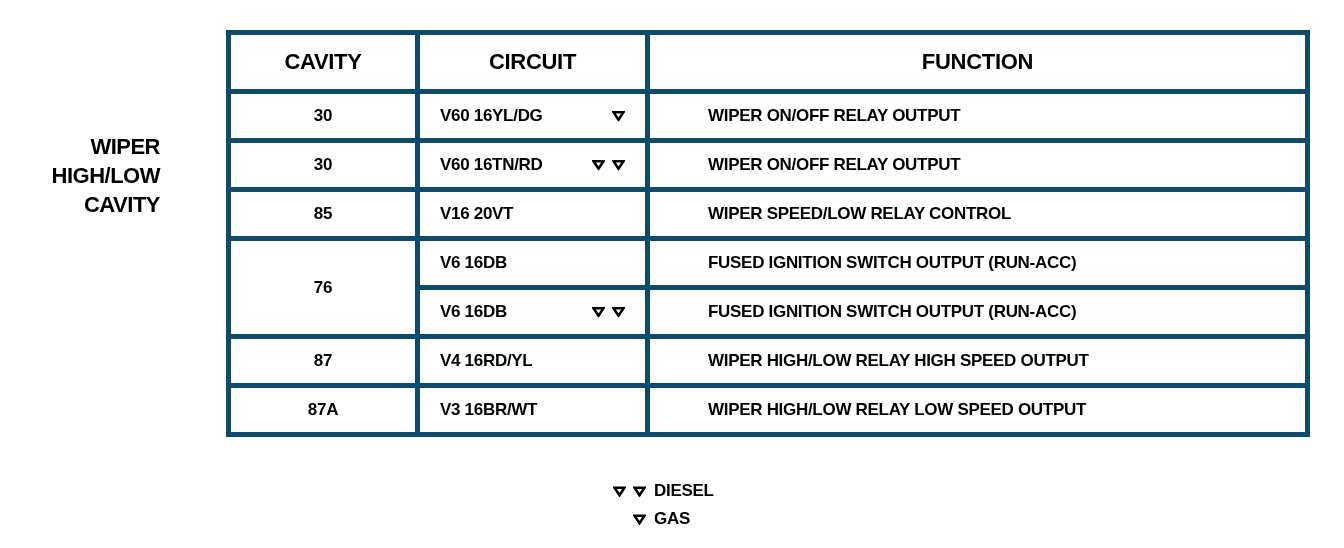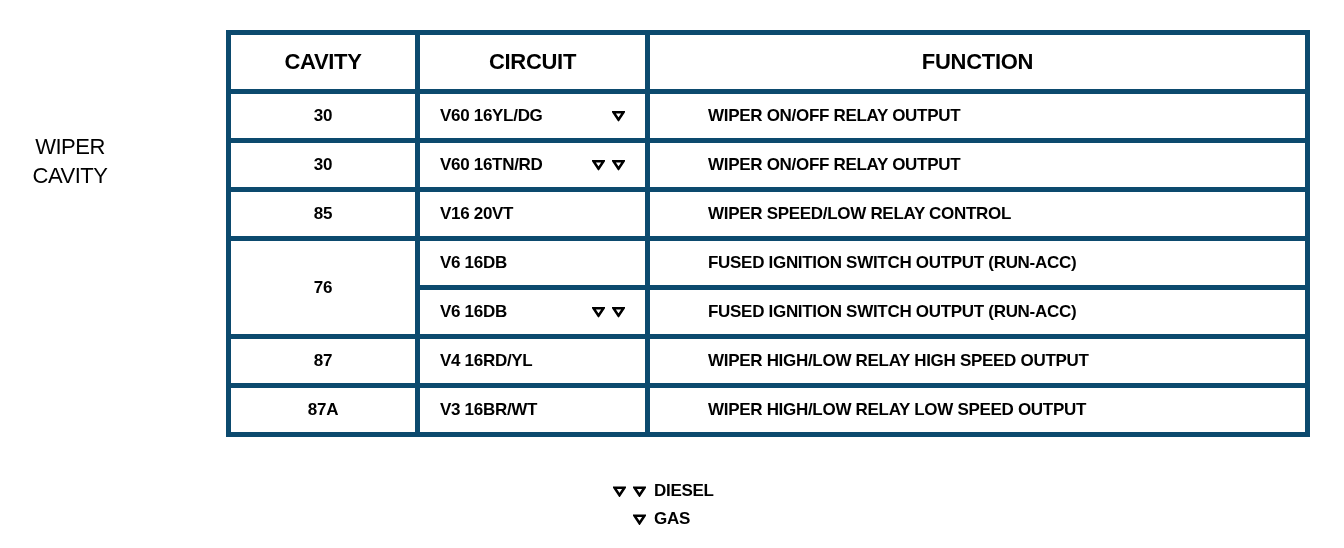--- a/index.html
+++ b/index.html
@@ -15,25 +15,26 @@
     font-family: "Liberation Sans", sans-serif;
     overflow: hidden;
   }
 
   
   .relay-label {
     position: absolute;
     left: 0px;
     top: 132px;
     width: 140px;
-    text-align: center;
+    text-align: right;
     font-size: 22px;
-    font-weight: normal;
+    font-weight: bold;
     line-height: 29px;
     letter-spacing: -0.5px;
+    padding-left: 20px;
   }
 
   
   table.pinout {
     position: absolute;
     left: 226px;
     top: 30px;
     width: 1079px;
     border-collapse: collapse;
     table-layout: fixed;
@@ -102,20 +103,21 @@
     justify-content: flex-end;
     gap: 7px;
     margin-right: 8px;
   }
 </style>
 </head>
 <body>
 
 <div class="relay-label">
   <div>WIPER</div>
+  <div>HIGH/LOW</div>
   <div>CAVITY</div>
 </div>
 
 <table class="pinout">
   <colgroup>
     <col style="width:189px">
     <col style="width:230px">
     <col style="width:660px">
   </colgroup>
   <tbody>

